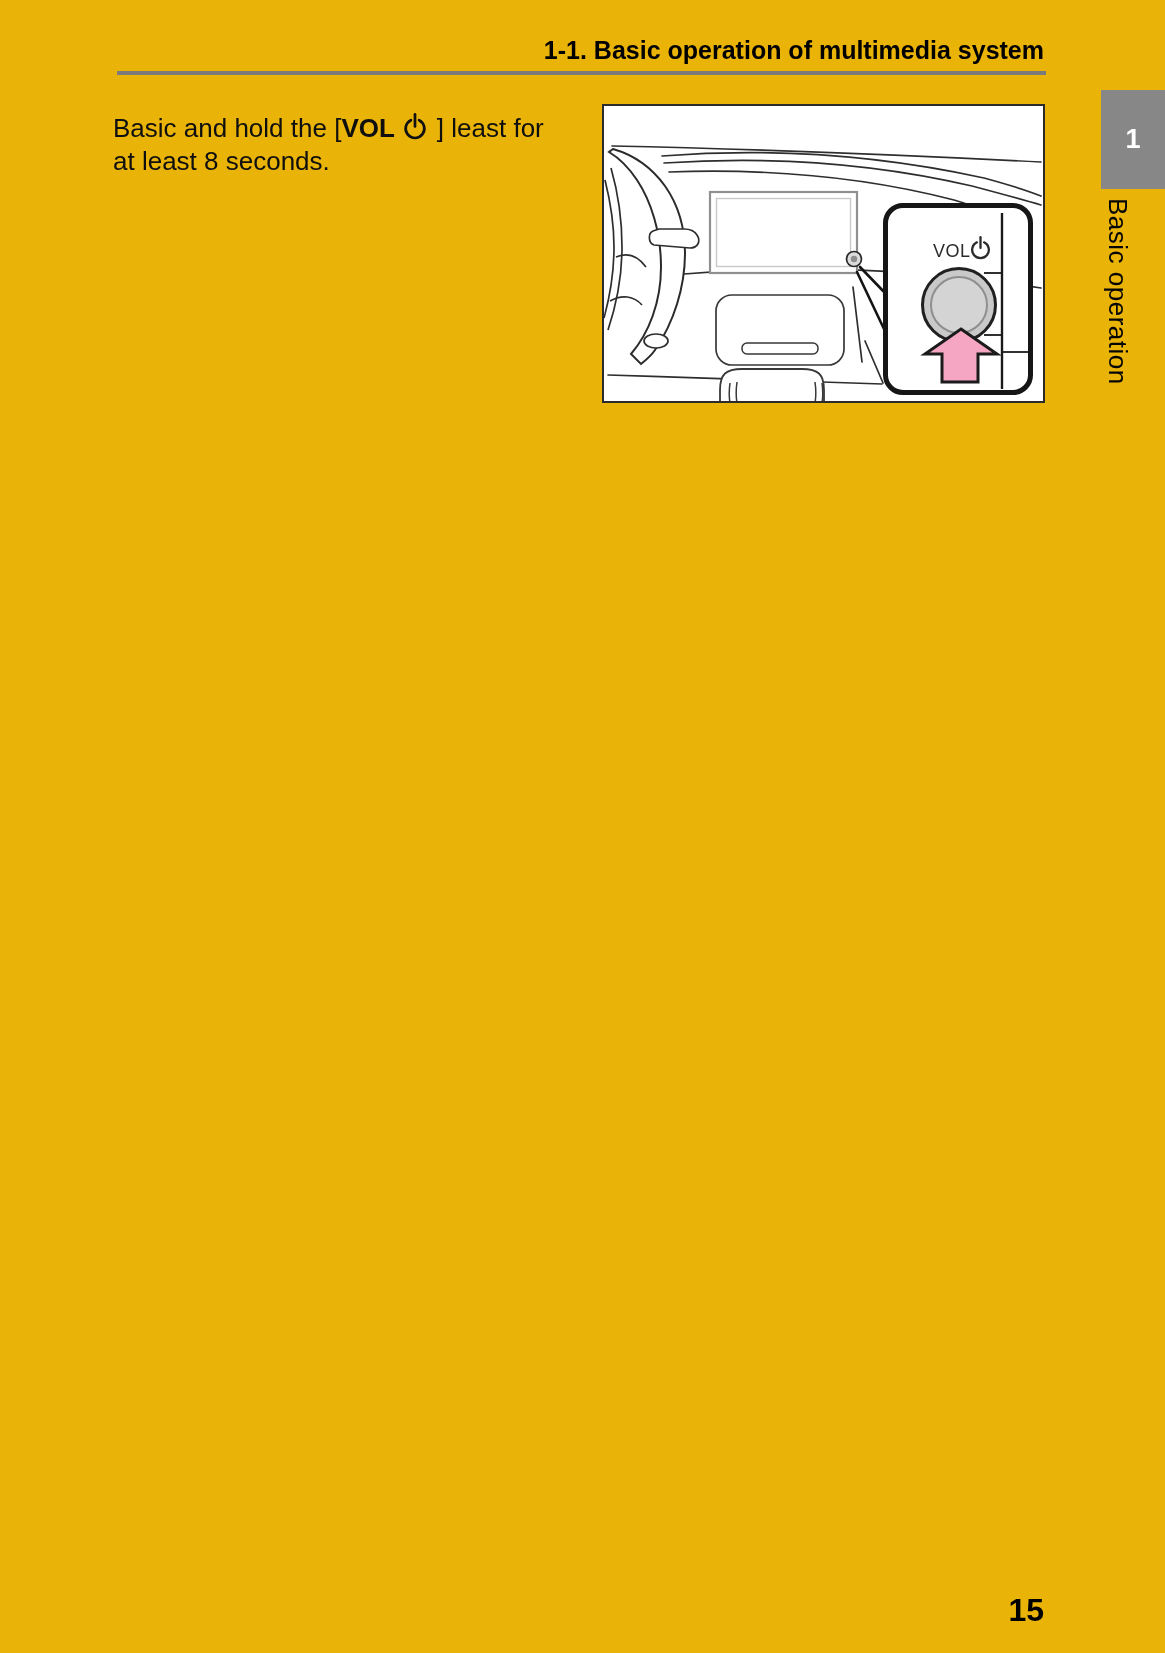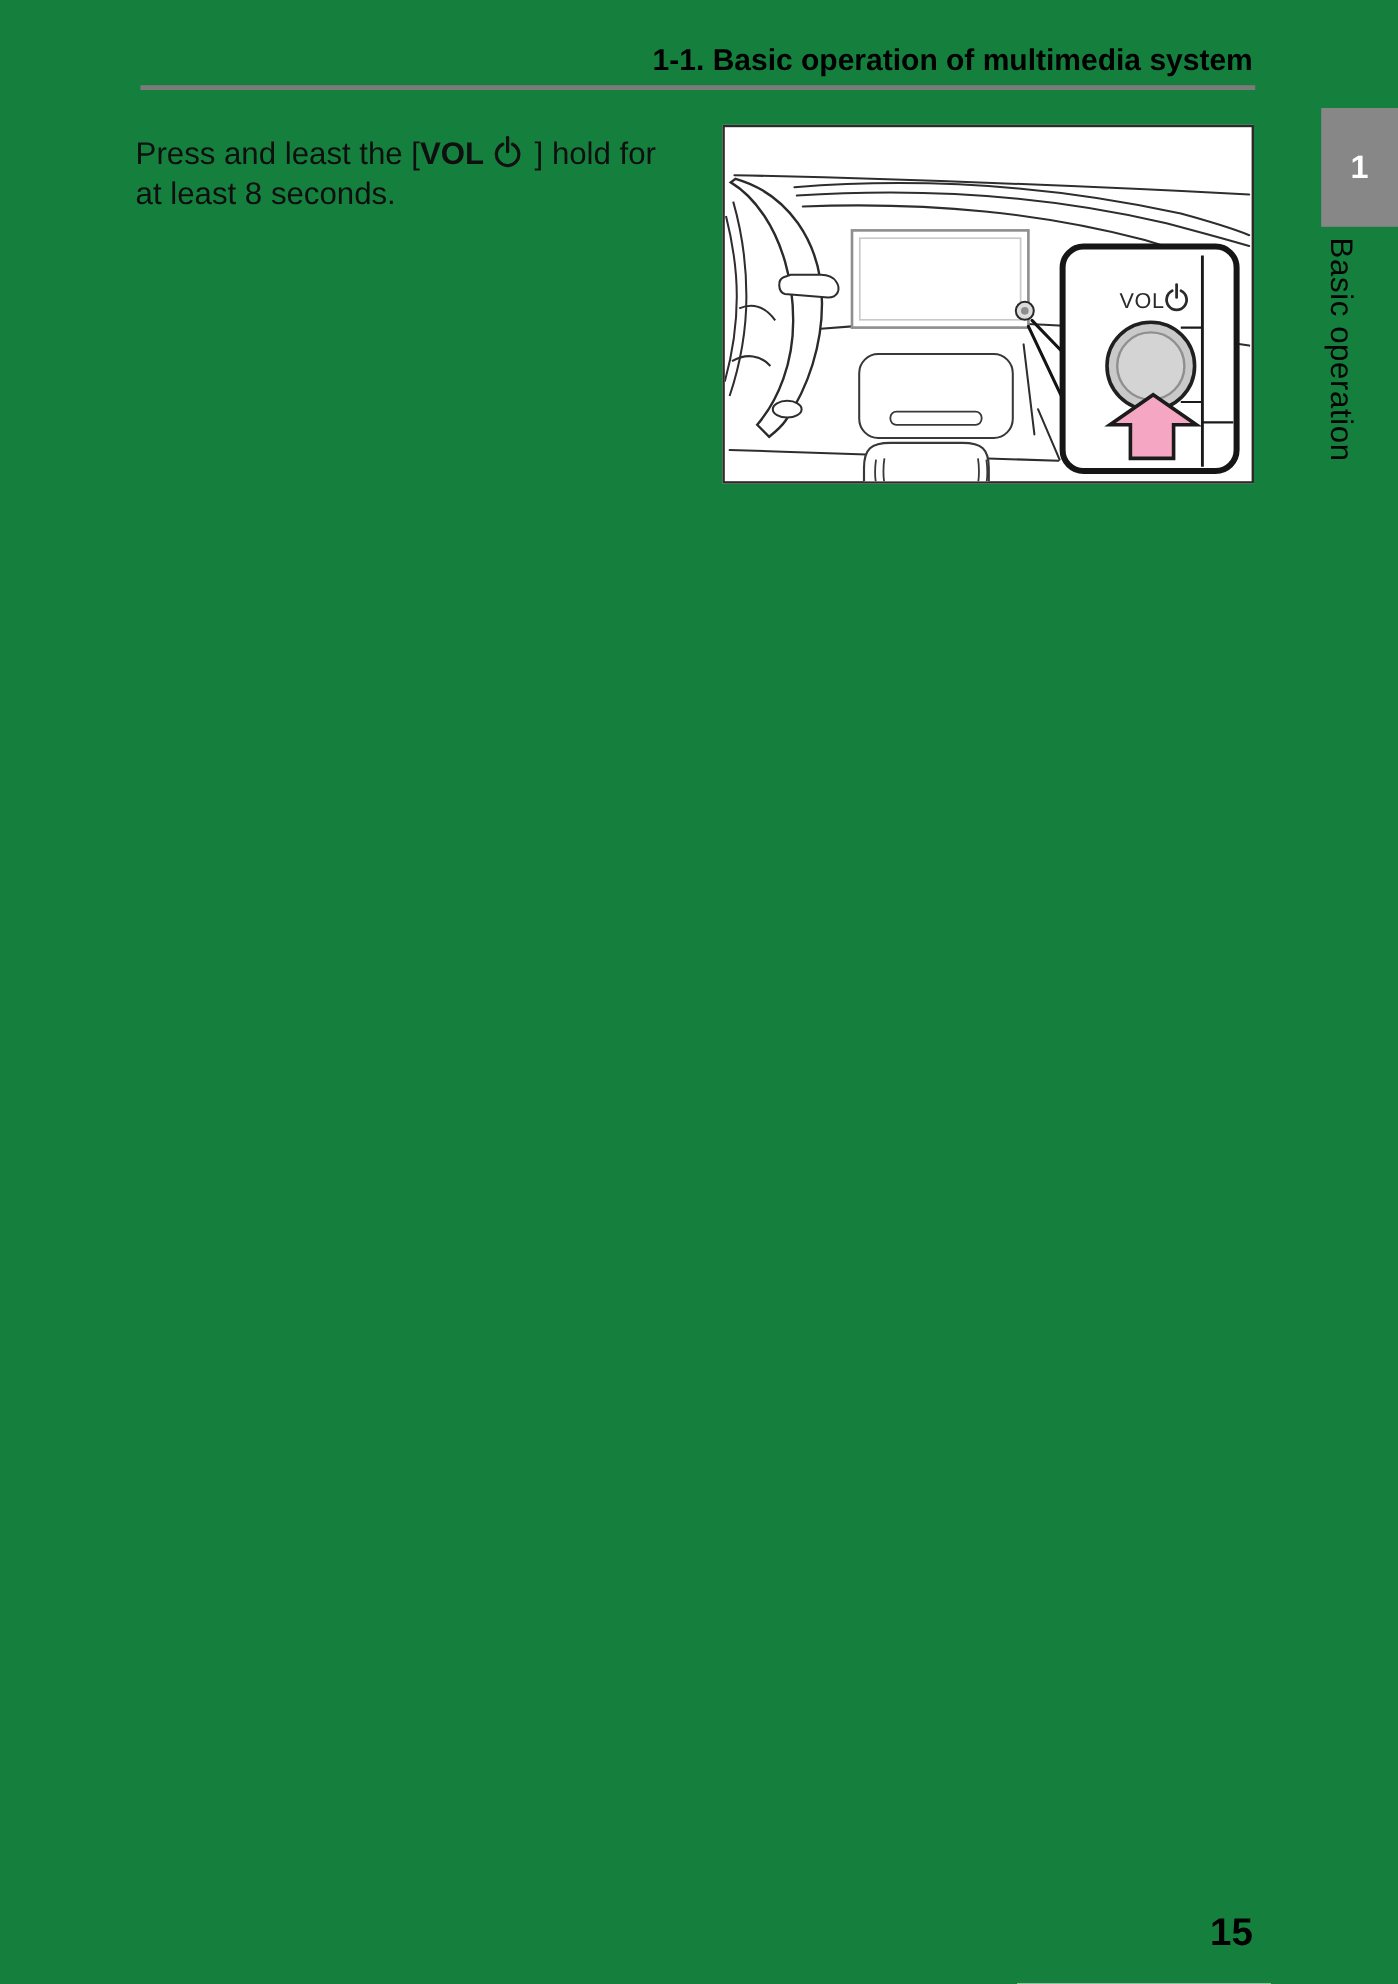--- a/index.html
+++ b/index.html
@@ -1,18 +1,18 @@
 <!DOCTYPE html>
 <html><head>
 <meta charset="utf-8">
 <style>
   * { margin:0; padding:0; box-sizing:border-box; }
   html,body { background:#e8e8e8; }
   .page {
-    position:relative; width:1165px; height:1653px; background:#15803d;
+    position:relative; width:1165px; height:1653px; background:#eab308;
     font-family:"Liberation Sans", sans-serif; overflow:hidden; margin:0 auto;
   }
   .header-title {
     position:absolute; top:36px; right:121px;
     font-size:25px; font-weight:bold; color:#000; white-space:nowrap;
   }
   .header-rule {
     position:absolute; top:71px; left:117px; width:929px; height:4px;
     background:#7b7b7b;
   }
@@ -63,24 +63,24 @@
 </style>
 </head>
 <body>
 
 <div class="page">
 
   <div class="header-title">1-1. Basic operation of multimedia system</div>
   <div class="header-rule"></div>
 
   <div class="instruction">
-    <div><span>Press and least the [</span><span class="bold">VOL</span><svg class="power-icon-inline" width="26" height="28" viewBox="0 0 24 26" fill="none" stroke="#111111" stroke-width="2.5" stroke-linecap="round">
+    <div><span>Basic and hold the [</span><span class="bold">VOL</span><svg class="power-icon-inline" width="26" height="28" viewBox="0 0 24 26" fill="none" stroke="#111111" stroke-width="2.5" stroke-linecap="round">
         <path d="M8.2,7.6 A8.7,8.7 0 1 0 15.8,7.6"></path>
         <line x1="12" y1="2.2" x2="12" y2="13.4"></line>
-      </svg><span>] hold for</span></div>
+      </svg><span>] least for</span></div>
     <div>at least 8 seconds.</div>
   </div>
 
   <div class="illustration">
     <svg class="dash-art" width="439" height="295" viewBox="0 0 439 295">
       <g fill="none" stroke="#2e2e2e" stroke-width="1.7" stroke-linecap="round">
         <path d="M8,40 C150,43 300,49 437,56"></path>
         <path d="M58,50 C160,42 270,48 380,72 C402,78 422,84 437,90"></path>
         <path d="M60,57 C165,50 265,56 368,80 C398,88 420,94 437,99"></path>
         <path d="M65,66 C175,62 265,72 350,94 C378,102 398,112 412,124"></path>

